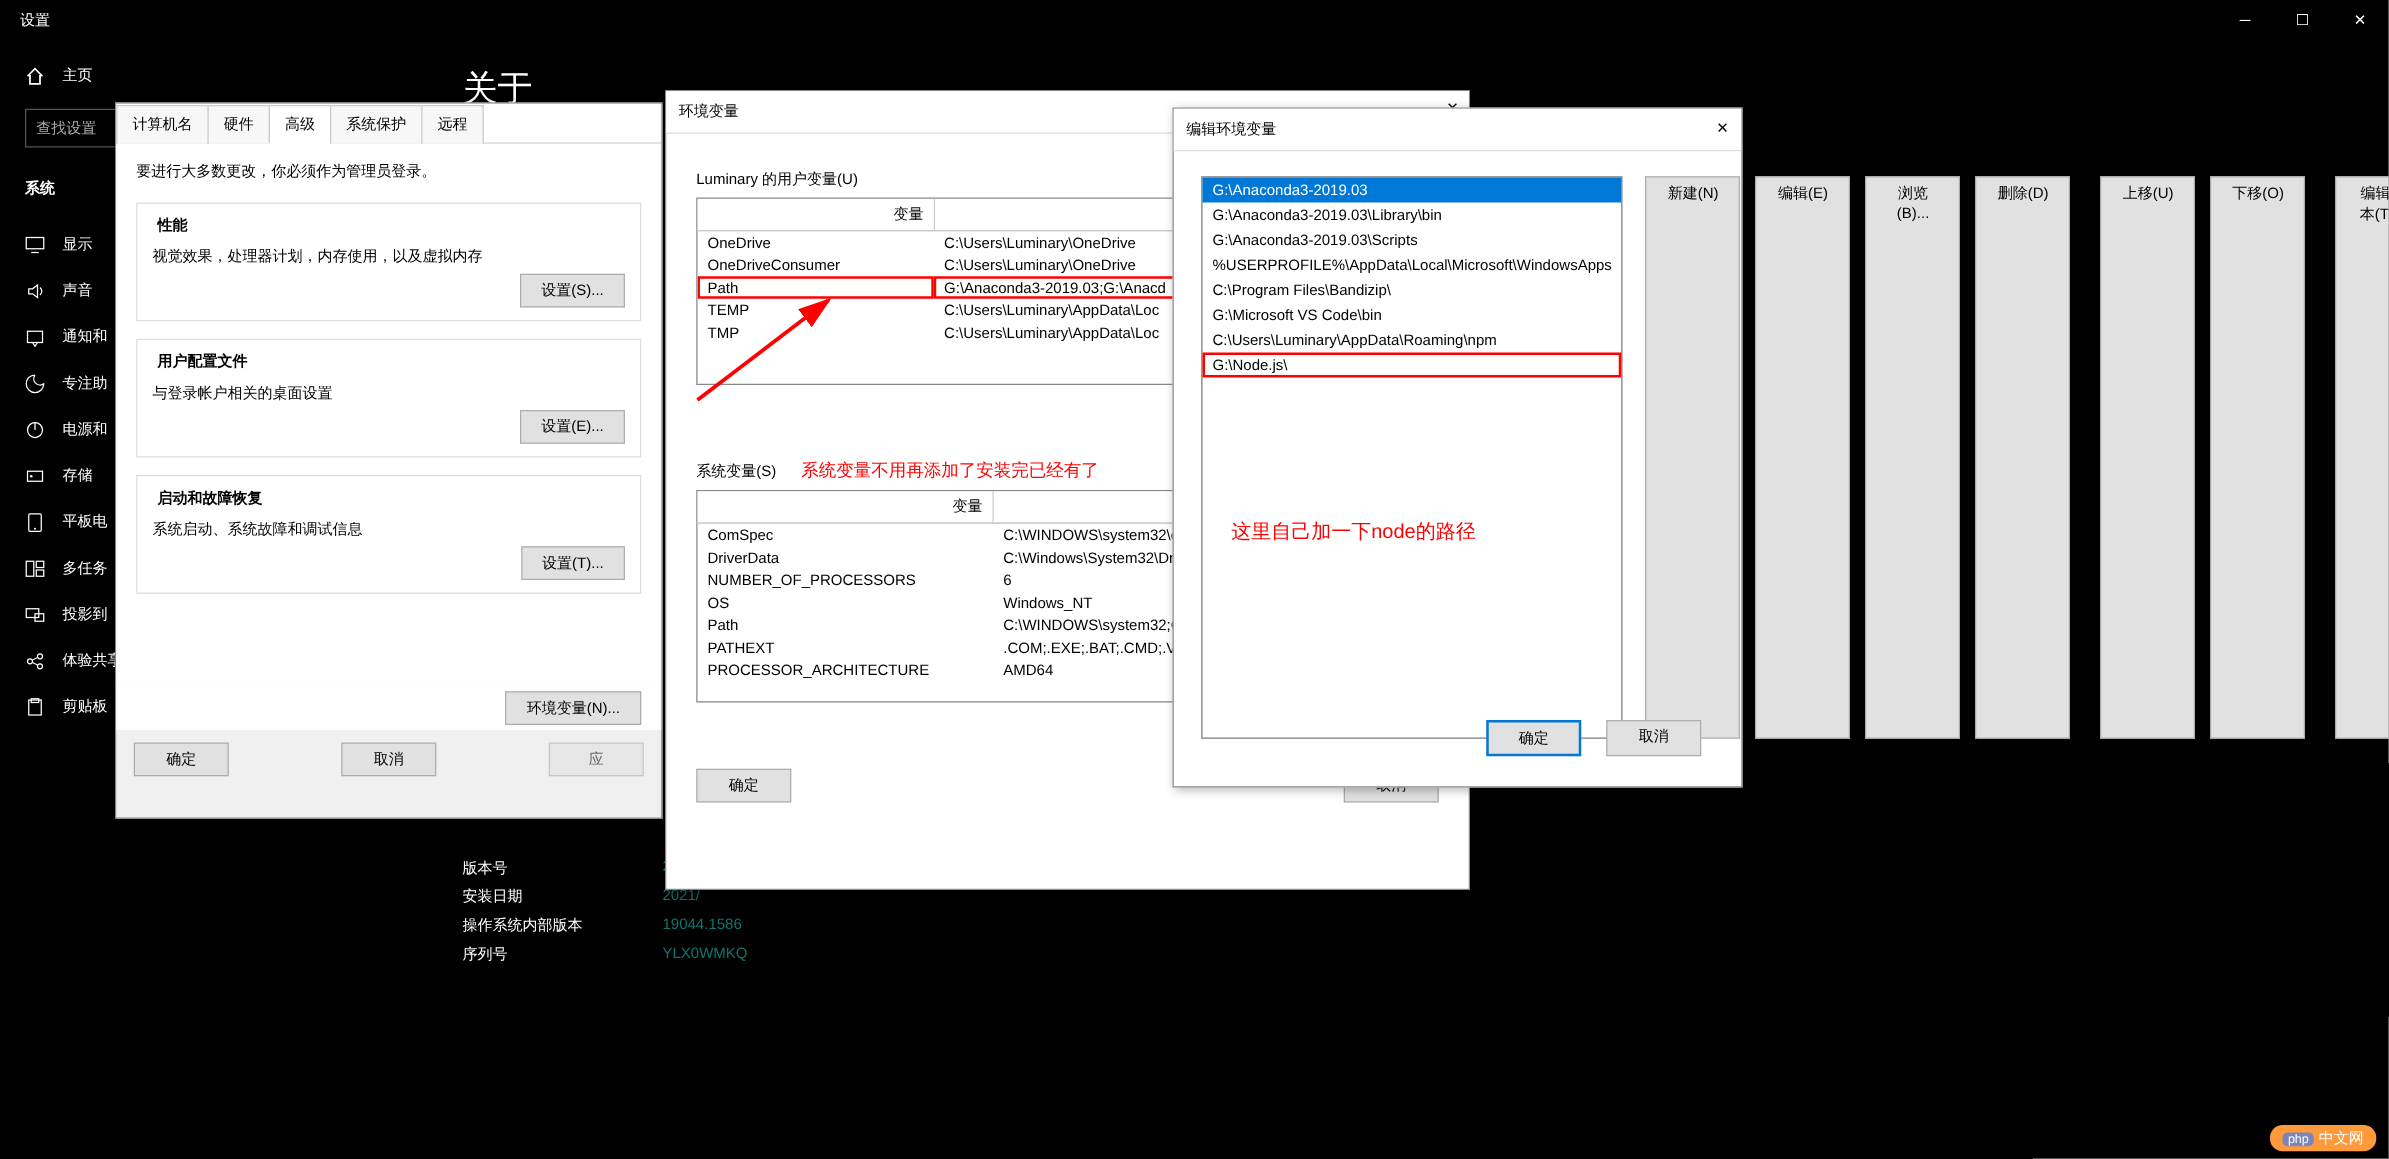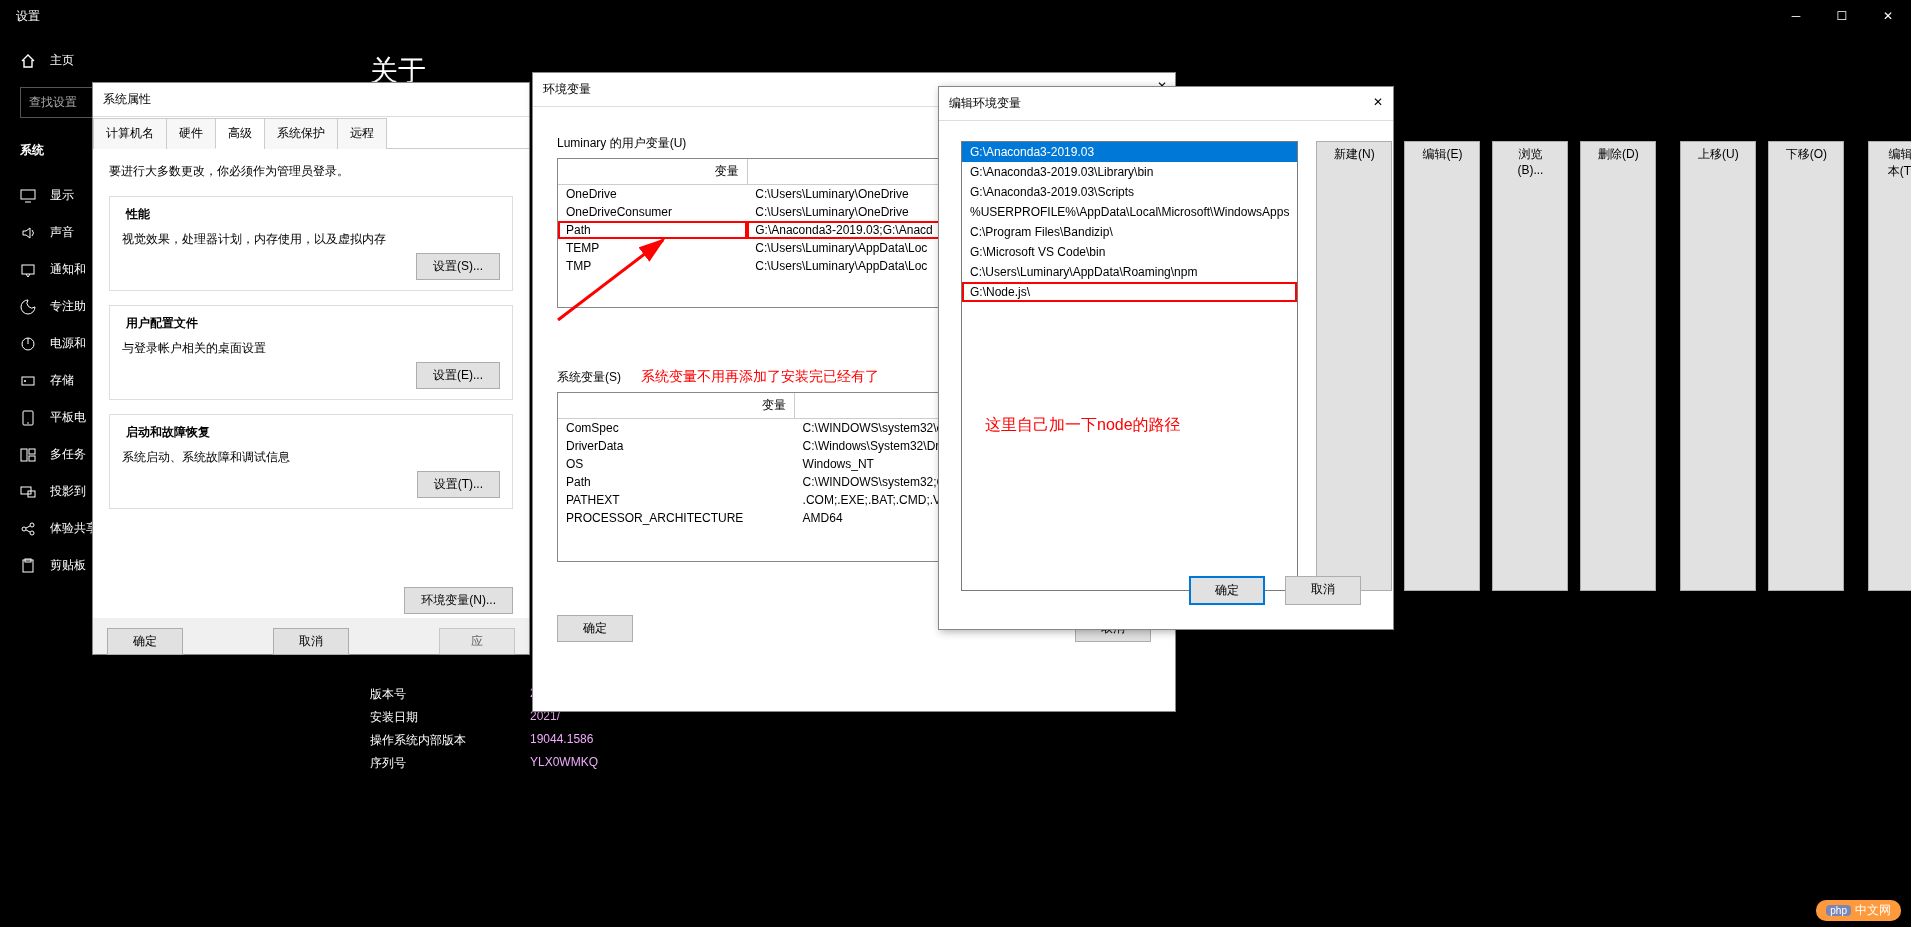--- a/index.html
+++ b/index.html
@@ -16,21 +16,21 @@
 .sidebar-home { display:flex; align-items:center; gap:14px; margin-bottom:18px; }
 .sidebar-home .icon { width:16px; height:16px; }
 .search-box { border:1px solid #555; padding:6px 8px; margin:0 24px 24px 0; color:#aaa; }
 .sidebar-section { color:#fff; font-weight:bold; margin:0 0 18px 0; }
 .sidebar-item { display:flex; align-items:center; gap:14px; padding:10px 0; color:#fff; }
 .sidebar-item .icon { width:16px; height:16px; display:inline-block; }
 .settings-main { flex:1; padding:20px 40px; }
 .settings-main h1 { font-size:28px; font-weight:300; margin-bottom:30px; }
 .kv-row { display:flex; margin:6px 0; }
 .kv-row .k { width:160px; color:#fff; }
-.kv-row .v { color:#f0abfc; }
+.kv-row .v { color:#0f766e; }
 
 
 .dlg { position:absolute; background:#f0f0f0; border:1px solid #888; box-shadow:2px 2px 8px rgba(0,0,0,.3); }
 .dlg-title { background:#fff; padding:8px 10px; border-bottom:1px solid #ddd; cursor:move; }
 .sysprop { left:92px; top:82px; width:438px; height:573px; }
 .tabbar { display:flex; background:#fff; border-bottom:1px solid #ccc; }
 .tab { padding:6px 12px; border:1px solid #ccc; border-bottom:none; margin-right:-1px; background:#f7f7f7; position:relative; top:1px; }
 .tab.active { background:#fff; border-bottom:1px solid #fff; }
 .sysprop-body { background:#fff; padding:14px 16px; height:430px; }
 .sysprop-body .hint { margin-bottom:16px; }
@@ -226,23 +226,20 @@
           <div class="kv-row">
             <div class="k">序列号</div>
             <div class="v">YLX0WMKQ</div>
           </div>
         </div>
     </div>
   </div>
 </div>
 
 <div class="dlg sysprop">
-  <div class="dlg-title">
-    <span>系统属性</span>
-  </div>
   <div class="tabbar" id="sysprop-tabs">
       <div class="tab">计算机名</div>
       <div class="tab">硬件</div>
       <div class="tab active">高级</div>
       <div class="tab">系统保护</div>
       <div class="tab">远程</div>
     </div>
   <div class="sysprop-body">
     <div class="hint">要进行大多数更改，你必须作为管理员登录。</div>
     <div id="sysprop-sections">
@@ -317,20 +314,24 @@
       </tr>
           </thead>
           <tbody id="sys-rows">
             <tr>
               <td>ComSpec</td>
               <td>C:\WINDOWS\system32\cmd.exe</td>
             </tr>
             <tr>
               <td>DriverData</td>
               <td>C:\Windows\System32\Drivers\D</td>
+            </tr>
+            <tr>
+              <td>NUMBER_OF_PROCESSORS</td>
+              <td>6</td>
             </tr>
             <tr>
               <td>OS</td>
               <td>Windows_NT</td>
             </tr>
             <tr>
               <td>Path</td>
               <td>C:\WINDOWS\system32;C:\WIND</td>
             </tr>
             <tr>

